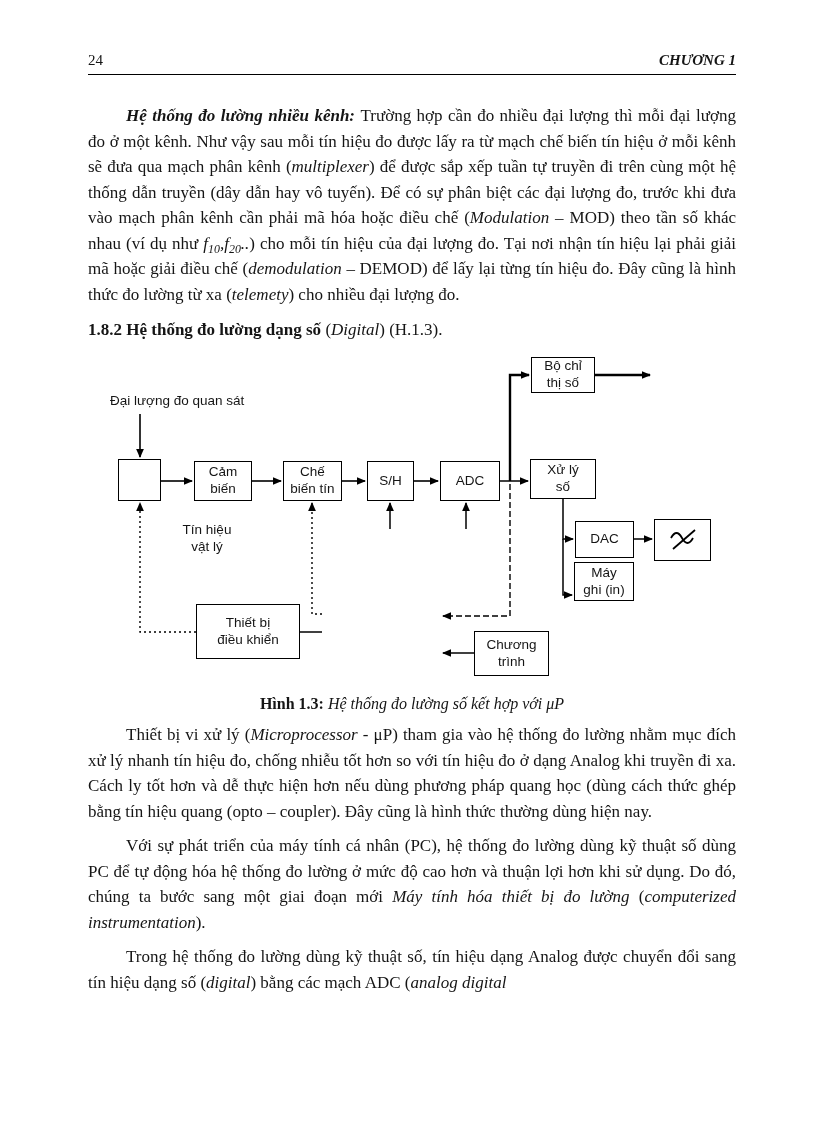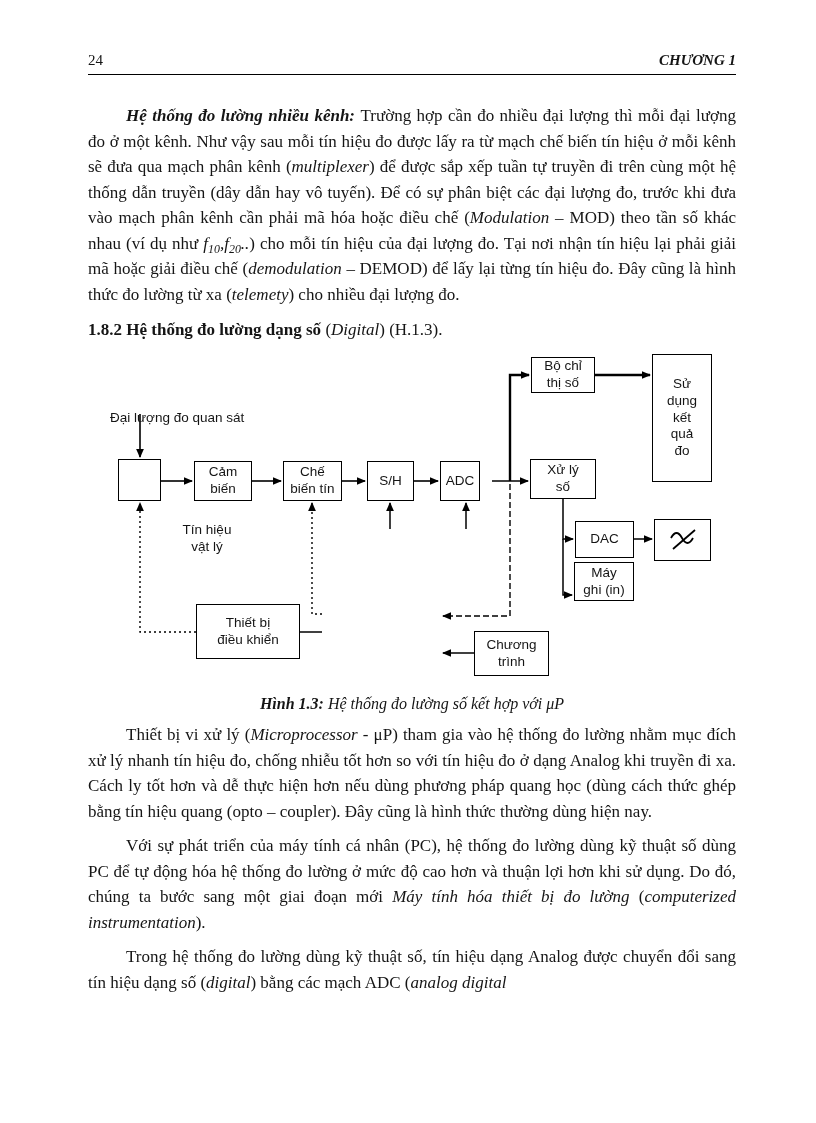--- a/index.html
+++ b/index.html
@@ -77,54 +77,49 @@
       </g>
       <g fill="none" stroke="#000" stroke-width="1.4" stroke-dasharray="2 3">
         <path d="M108 278 H52 V149" marker-end="url(#ah)"></path>
         <path d="M234 260 H224 V149" marker-end="url(#ah)"></path>
       </g>
       <g fill="none" stroke="#000" stroke-width="1.4" stroke-dasharray="6 3">
         <path d="M422 130 V262 H355" marker-end="url(#ah)"></path>
       </g>
     </svg>
 
-    <div class="dlabel" style="left:22px; top:56px;">Đại lượng đo quan sát</div>
+    <div class="dlabel" style="left:22px; top:39px;">Đại lượng đo quan sát</div>
     <div class="dlabel" style="left:80px; top:168px; width:78px;">Tín hiệu
 vật lý</div>
 
     <div class="dbox" style="left:30px;  top:105px; width:43px;  height:42px;"></div>
     <div class="dbox" style="left:106px; top:107px; width:58px;  height:40px;">Cảm
 biến</div>
     <div class="dbox" style="left:195px; top:107px; width:59px;  height:40px;">Chế
 biến tín</div>
     <div class="dbox" style="left:279px; top:107px; width:47px;  height:40px;">S/H</div>
-    <div class="dbox" style="left:352px; top:107px; width:40px;  height:40px;">ADC</div>
+    <div class="dbox" style="left:352px; top:107px; width:60px;  height:40px;">ADC</div>
     <div class="dbox" style="left:443px; top:3px;   width:64px;  height:36px;">Bộ chỉ
 thị số</div>
-    <div class="dbox" style="left:564px; top:0px;   width:60px;  height:128px;">Sử
-dụng
-kết
-quả
-đo</div>
     <div class="dbox" style="left:442px; top:105px; width:66px;  height:40px;">Xử lý
 số</div>
     <div class="dbox" style="left:487px; top:167px; width:59px;  height:37px;">DAC</div>
     <div class="dbox" style="left:566px; top:165px; width:57px;  height:42px;">
       <svg width="40" height="28" viewBox="0 0 40 28">
         <path d="M8 12 q5.5 -10 11 0 q5.5 10 11 0" stroke="#000" stroke-width="1.8" fill="none"></path>
         <path d="M10 23 L32 4" stroke="#000" stroke-width="1.8" fill="none"></path>
       </svg>
     </div>
     <div class="dbox" style="left:486px; top:208px; width:60px;  height:39px;">Máy
 ghi (in)</div>
     <div class="dbox" style="left:108px; top:250px; width:104px;  height:55px;">Thiết bị
 điều khiển</div>
     <div class="dbox" style="left:386px; top:277px; width:75px;  height:45px;">Chương
 trình</div>
   </div>
 
-  <p class="caption"><span style="font-weight: bold; font-style: italic;">Hình 1.3: </span><span style="font-style: italic;">Hệ thống đo lường số kết hợp với μP</span></p>
+  <p class="caption"><span style="font-weight: bold; ">Hình 1.3: </span><span style="font-style: italic;">Hệ thống đo lường số kết hợp với μP</span></p>
 
   <p class="body-par"><span>Thiết bị vi xử lý (</span><span style="font-style: italic;">Microprocessor</span><span> - μP) tham gia vào hệ thống đo lường nhằm mục đích xử lý nhanh tín hiệu đo, chống nhiễu tốt hơn so với tín hiệu đo ở dạng Analog khi truyền đi xa. Cách ly tốt hơn và dễ thực hiện hơn nếu dùng phương pháp quang học (dùng cách thức ghép bằng tín hiệu quang (opto – coupler). Đây cũng là hình thức thường dùng hiện nay.</span></p>
   <p class="body-par"><span>Với sự phát triển của máy tính cá nhân (PC), hệ thống đo lường dùng kỹ thuật số dùng PC để tự động hóa hệ thống đo lường ở mức độ cao hơn và thuận lợi hơn khi sử dụng. Do đó, chúng ta bước sang một giai đoạn mới </span><span style="font-style: italic;">Máy tính hóa thiết bị đo lường</span><span> (</span><span style="font-style: italic;">computerized instrumentation</span><span>).</span></p>
   <p class="body-par"><span>Trong hệ thống đo lường dùng kỹ thuật số, tín hiệu dạng Analog được chuyển đổi sang tín hiệu dạng số (</span><span style="font-style: italic;">digital</span><span>) bằng các mạch ADC (</span><span style="font-style: italic;">analog digital</span></p>
 
 </div>
 
 </body></html>

